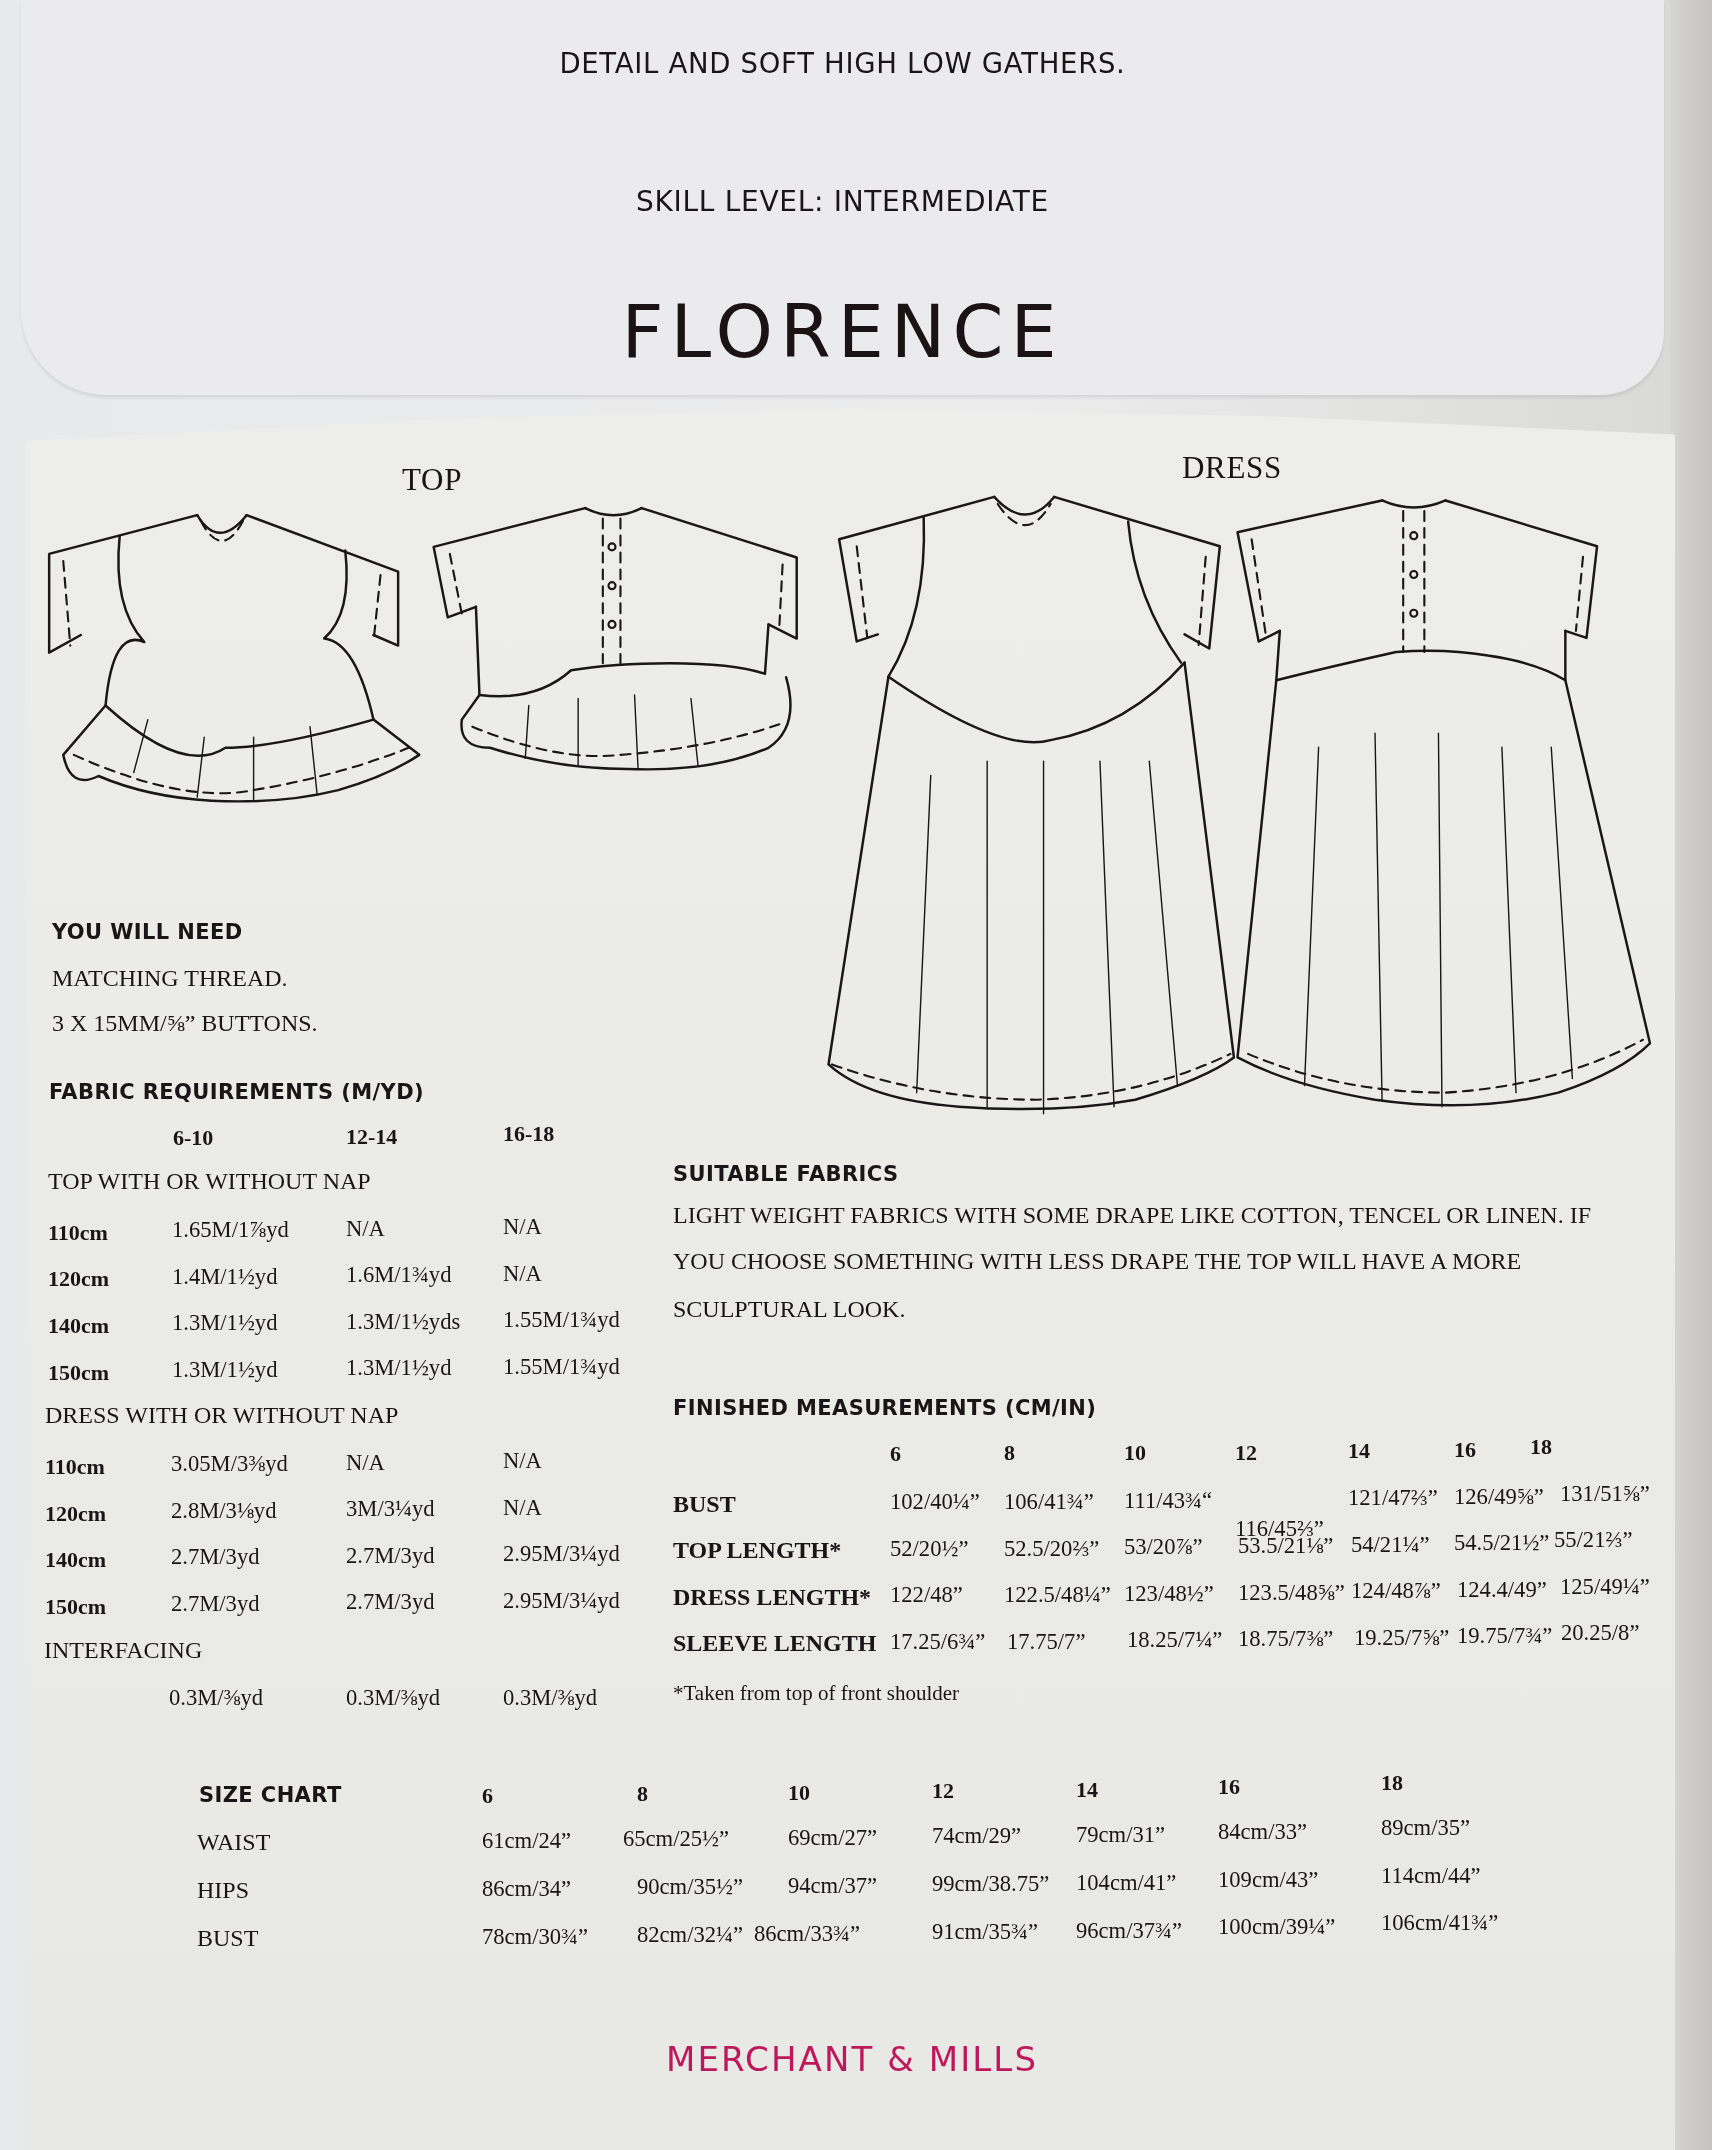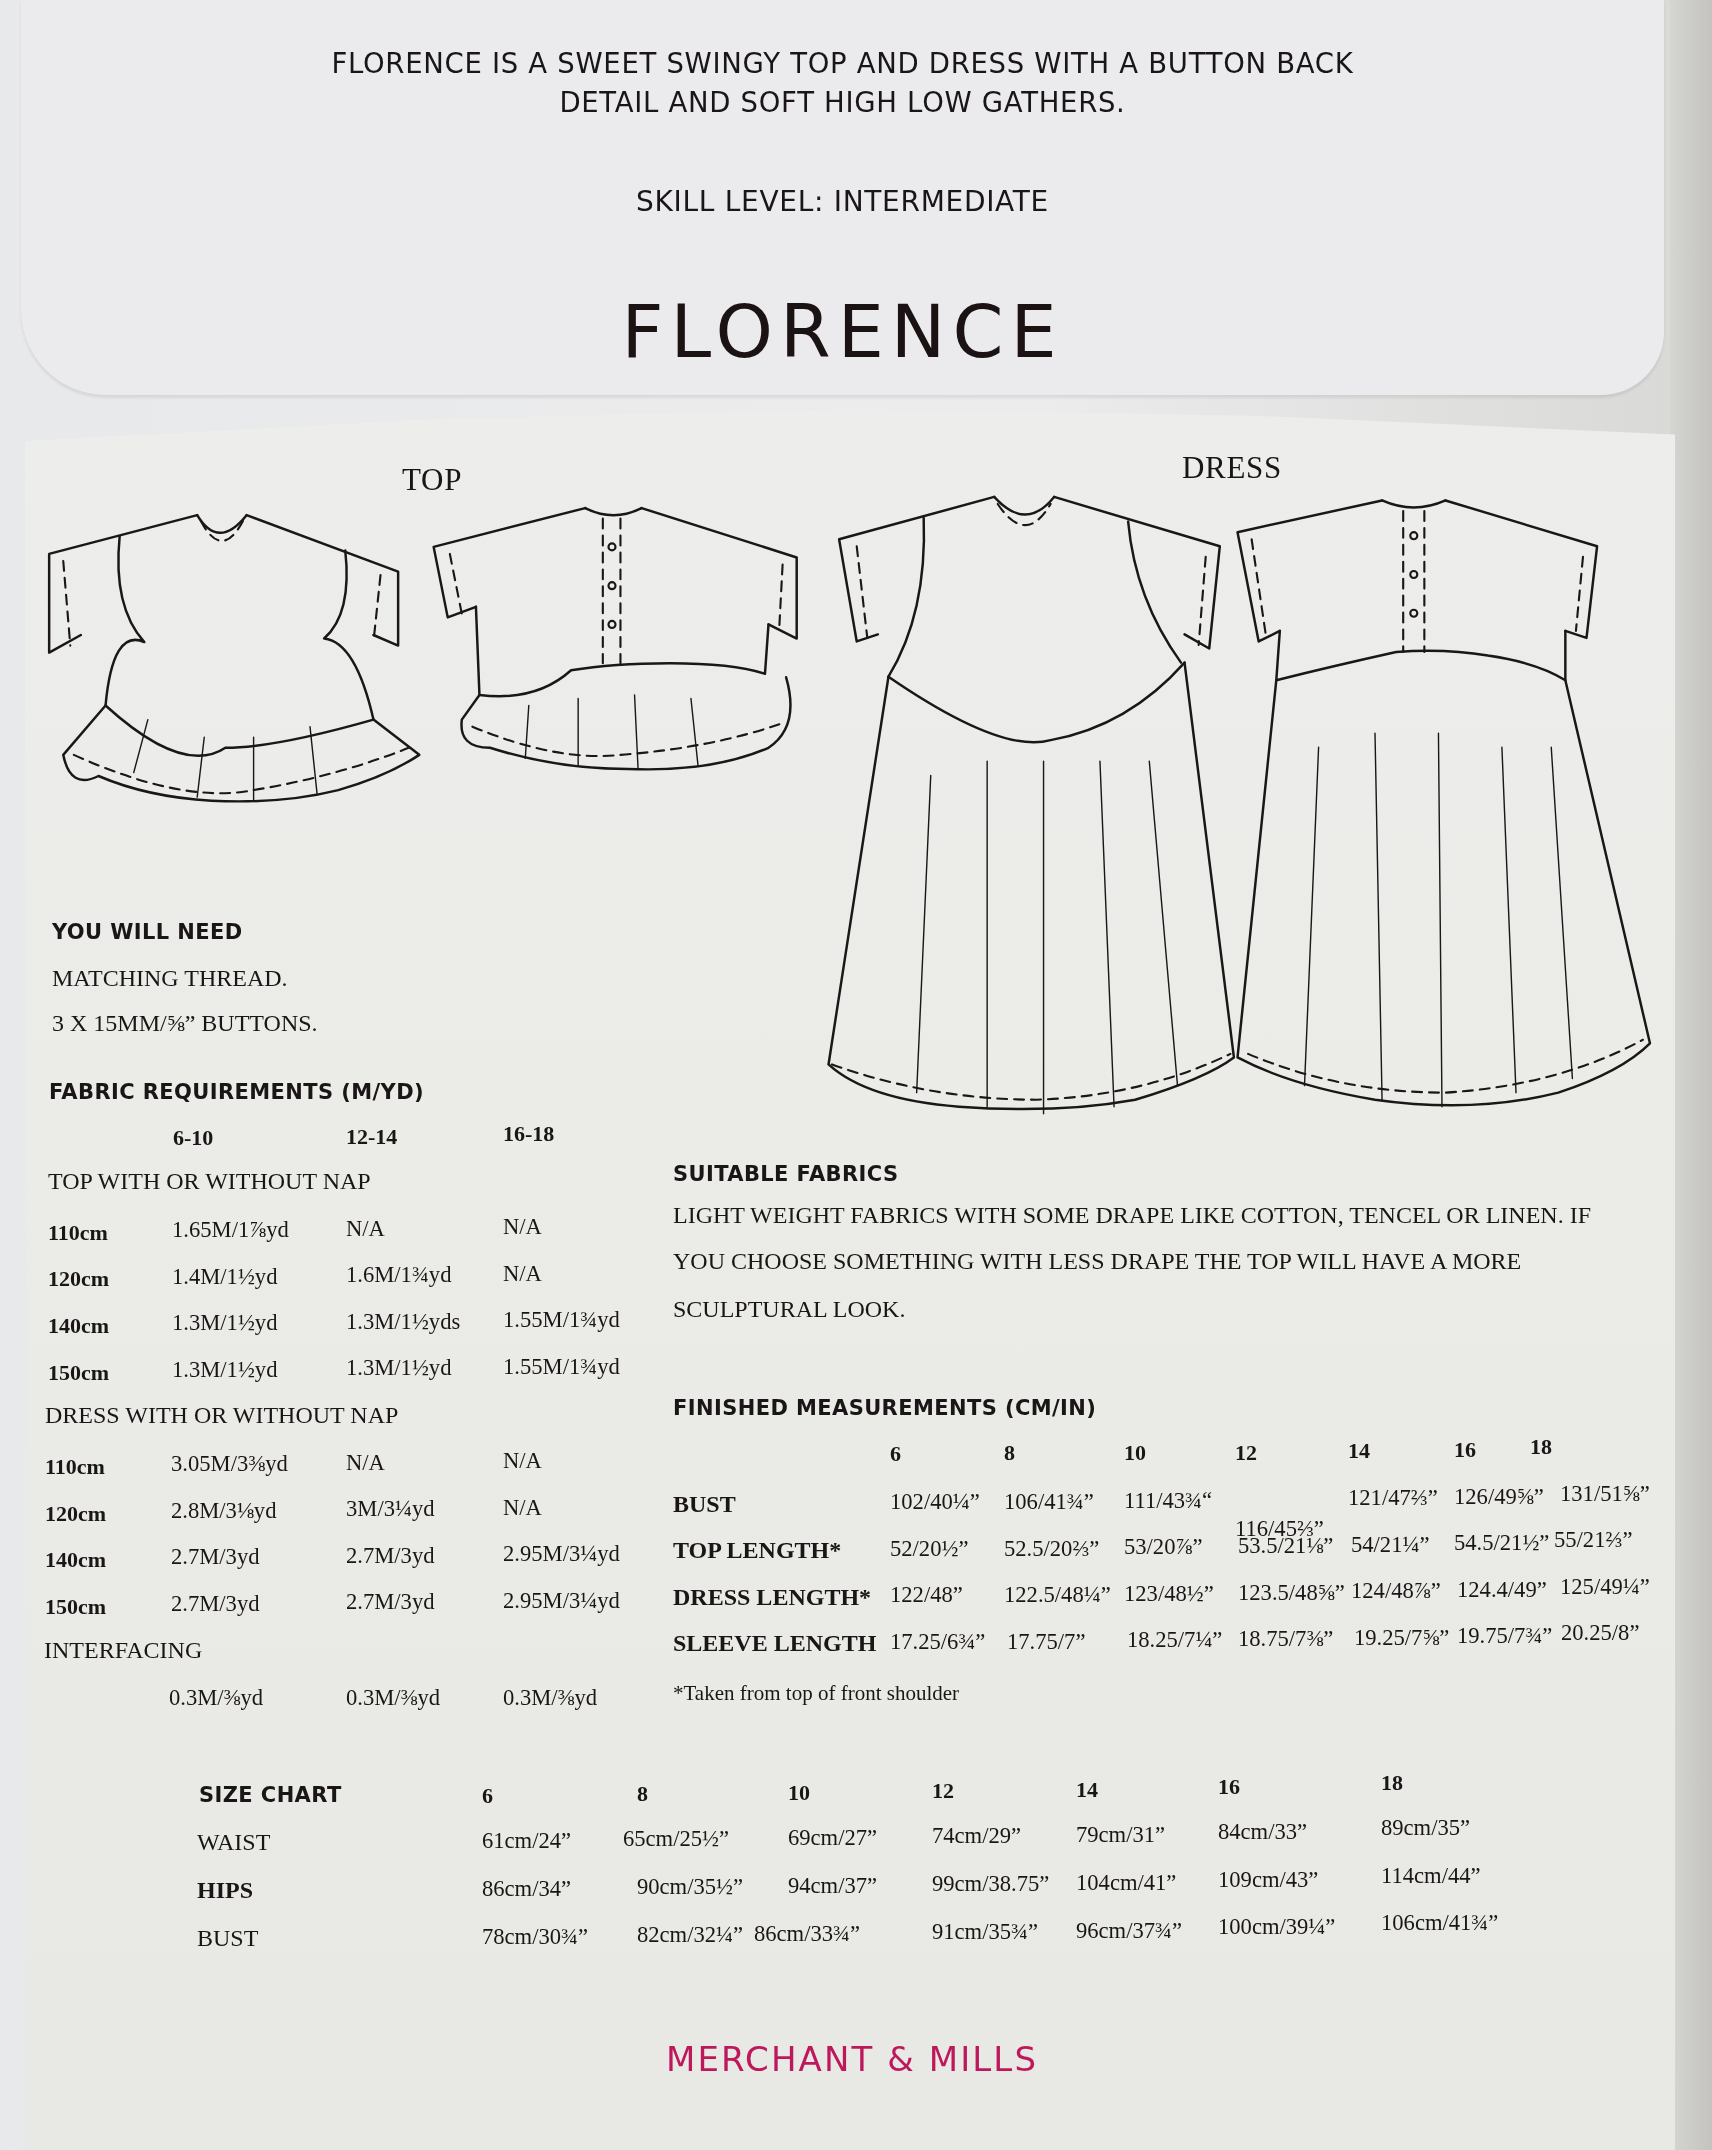--- a/index.html
+++ b/index.html
@@ -54,21 +54,20 @@
   .brand { font-family: "DejaVu Sans", sans-serif; font-size: 34px; letter-spacing: 2.1px; color: #be185d; }
 </style>
 </head>
 <body>
 
 <div class="envelope"></div>
 <div class="right-shadow"></div>
 
 <div class="flap">
   <div class="flap-text tagline">
-    <div>FLORENCE IS A SWEET SWINGY TOP AND DRESS WITH A BUTTON BACK</div>
     <div>DETAIL AND SOFT HIGH LOW GATHERS.</div>
   </div>
   <div class="flap-text skill">SKILL LEVEL: INTERMEDIATE</div>
   <div class="flap-text title">FLORENCE</div>
 </div>
 
 <div class="card-fill"></div>
 
 <div class="abs illus-label" style="left:402px; top:462px;">TOP</div>
 <div class="abs illus-label" style="left:1182px; top:450px;">DRESS</div>
@@ -252,21 +251,21 @@
 <div class="abs sec-head" style="left:199px; top:1783px;">SIZE CHART</div>
 <div class="abs small-bold" style="left:482px; top:1783px;">6</div>
 <div class="abs small-bold" style="left:637px; top:1781px;">8</div>
 <div class="abs small-bold" style="left:788px; top:1780px;">10</div>
 <div class="abs small-bold" style="left:932px; top:1778px;">12</div>
 <div class="abs small-bold" style="left:1076px; top:1777px;">14</div>
 <div class="abs small-bold" style="left:1218px; top:1774px;">16</div>
 <div class="abs small-bold" style="left:1381px; top:1770px;">18</div>
 
 <div class="abs small-bold" style="left:197px; top:1829px; font-size:24px; font-weight:normal;">WAIST</div>
-<div class="abs small-bold" style="left:197px; top:1877px; font-size:24px; font-weight:bold;">HIPS</div>
+<div class="abs small-bold" style="left:197px; top:1877px; font-size:24px; font-weight:normal;">HIPS</div>
 <div class="abs small-bold" style="left:197px; top:1925px; font-size:24px; font-weight:normal;">BUST</div>
 
 <div class="abs cell" style="left:482px; top:1828px;">61cm/24”</div>
 <div class="abs cell" style="left:623px; top:1826px;">65cm/25½”</div>
 <div class="abs cell" style="left:788px; top:1825px;">69cm/27”</div>
 <div class="abs cell" style="left:932px; top:1823px;">74cm/29”</div>
 <div class="abs cell" style="left:1076px; top:1822px;">79cm/31”</div>
 <div class="abs cell" style="left:1218px; top:1819px;">84cm/33”</div>
 <div class="abs cell" style="left:1381px; top:1815px;">89cm/35”</div>
 

